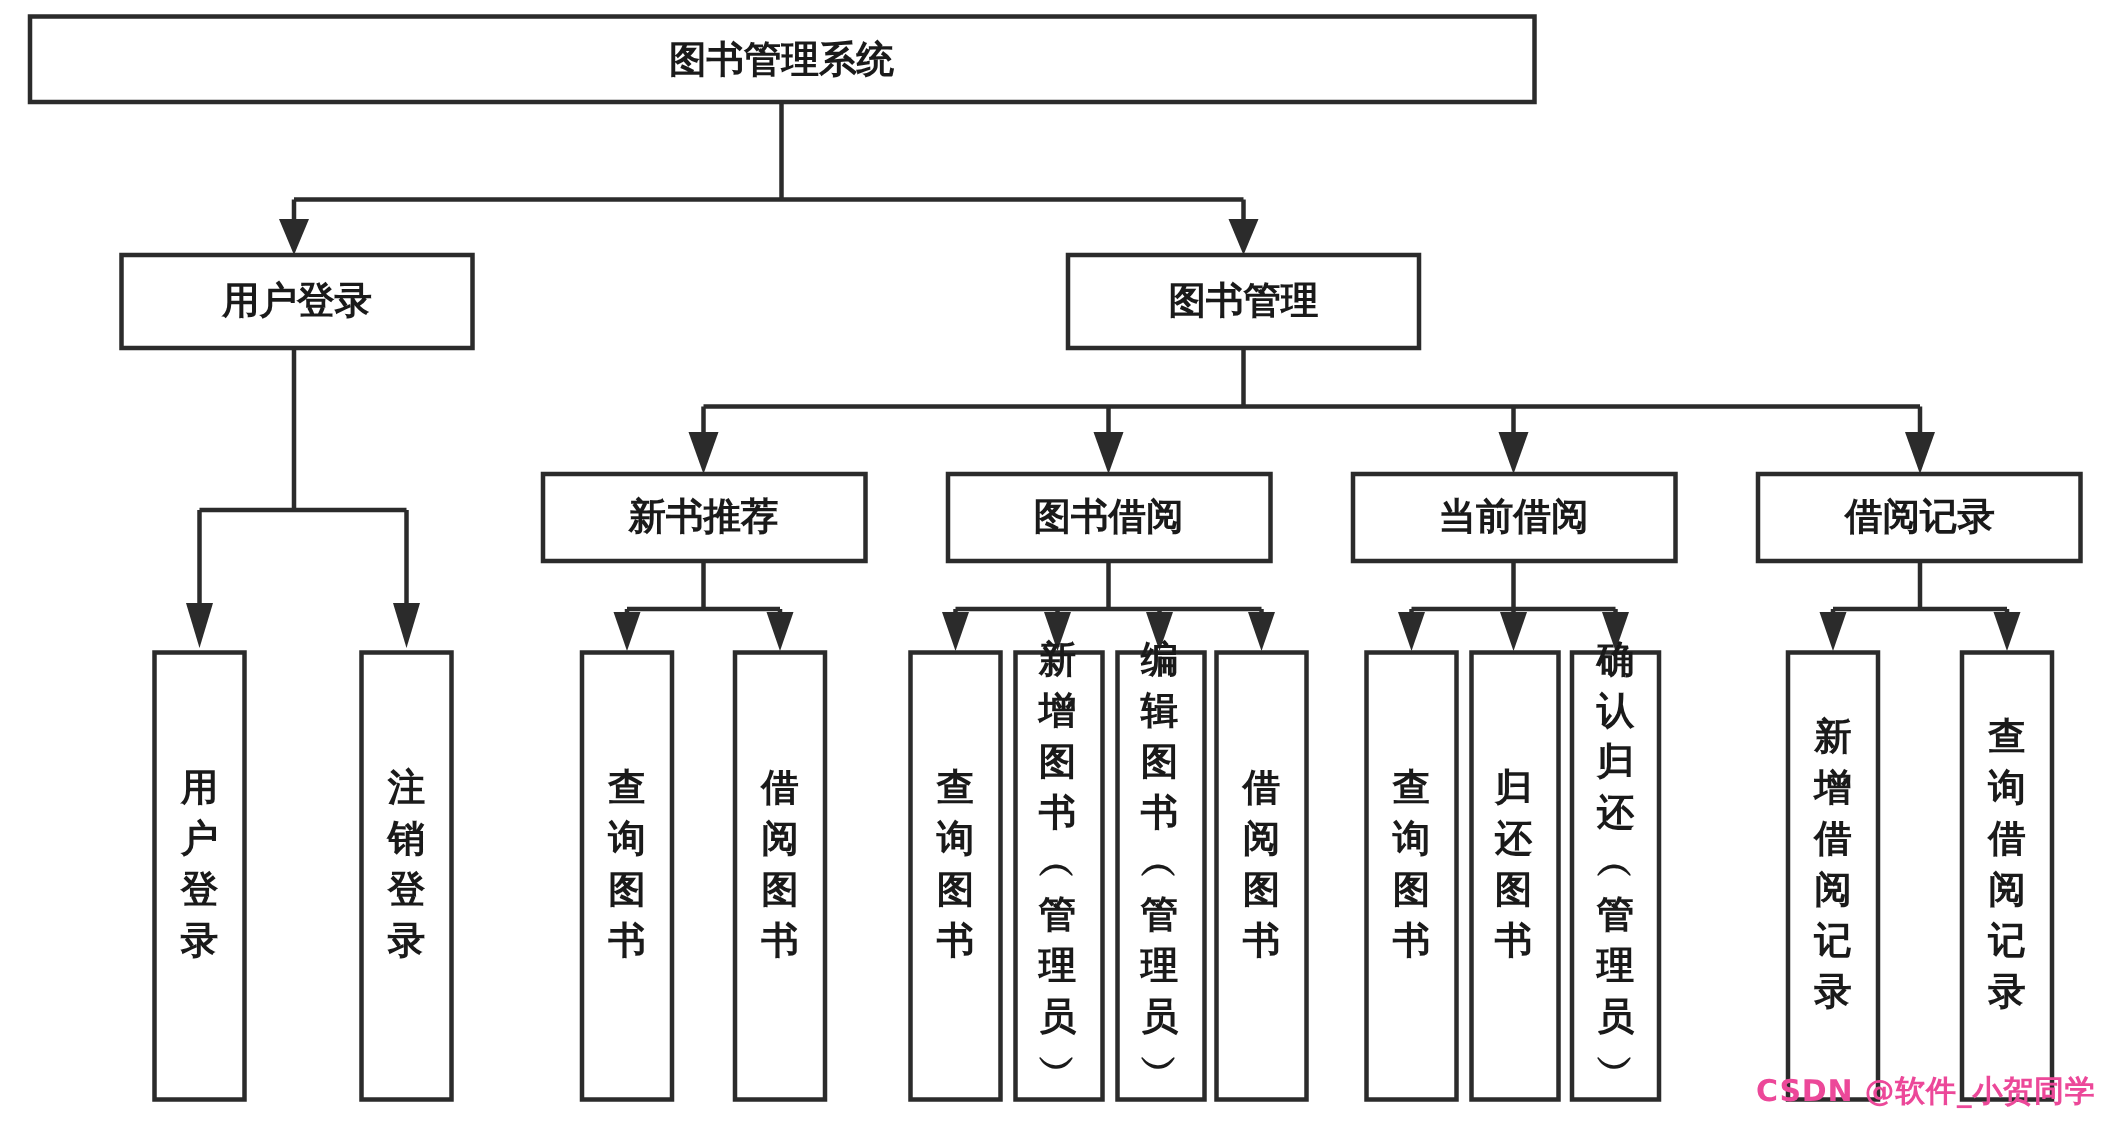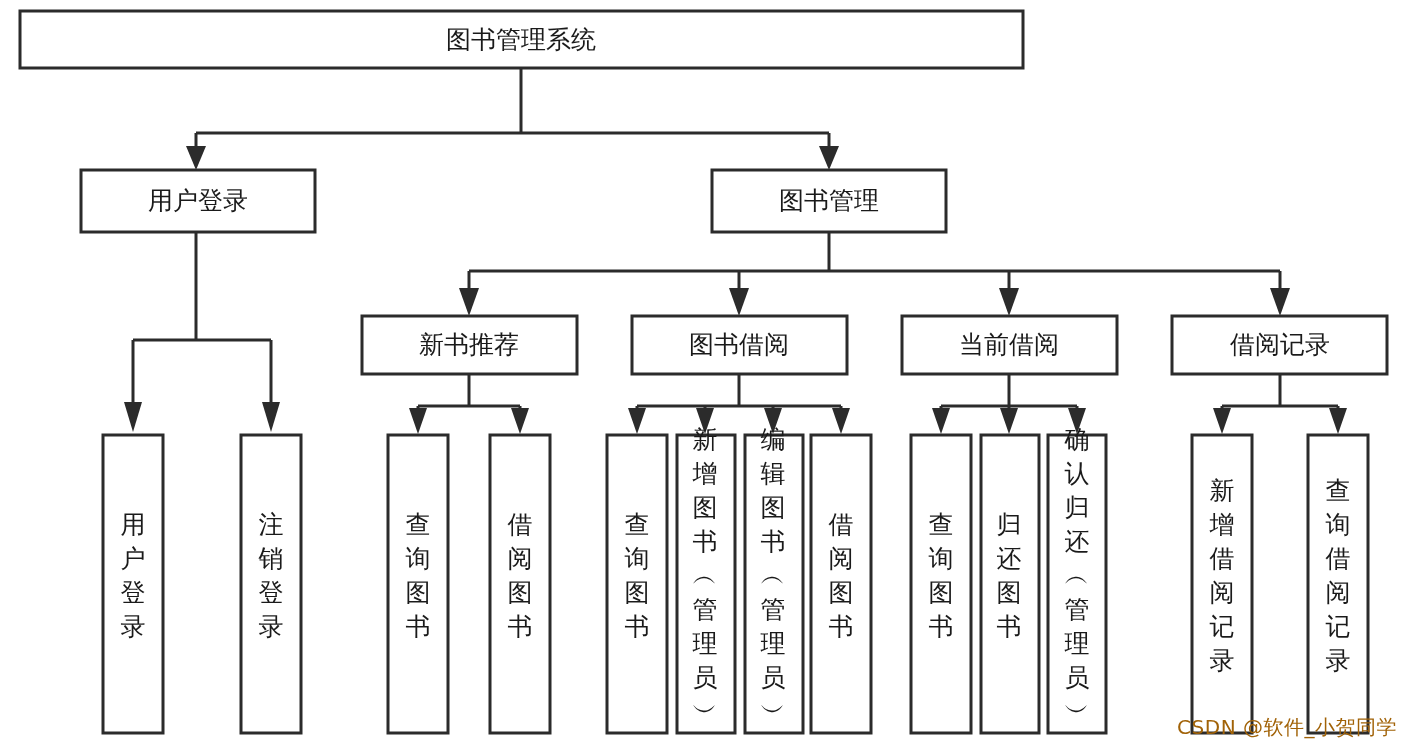--- a/index.html
+++ b/index.html
@@ -13,20 +13,21 @@
     font-family: "DejaVu Sans", "Liberation Sans", sans-serif;
     overflow: hidden;
     position: relative;
   }
   #diagram-root {
     position: absolute;
     left: 0;
     top: 0;
     width: 1405px;
     height: 747px;
+    font-weight: bold;
   }
   svg.flow {
     display: block;
     width: 1405px;
     height: 747px;
   }
   .node-box {
     fill: #ffffff;
     stroke: #2b2b2b;
     stroke-width: 3;
@@ -58,21 +59,21 @@
     font-size: 25px;
     fill: #1a1a1a;
     text-anchor: middle;
   }
   .watermark {
     position: absolute;
     right: 8px;
     bottom: 6px;
     font-family: "DejaVu Sans", "Liberation Sans", sans-serif;
     font-size: 20px;
-    color: #a16207;
+    color: #ec4899;
     white-space: nowrap;
     letter-spacing: 0.5px;
     user-select: none;
   }
 </style>
 </head>
 <body>
 
 <div id="diagram-root">
   <svg class="flow" viewBox="0 0 1405 747" xmlns="http://www.w3.org/2000/svg">

